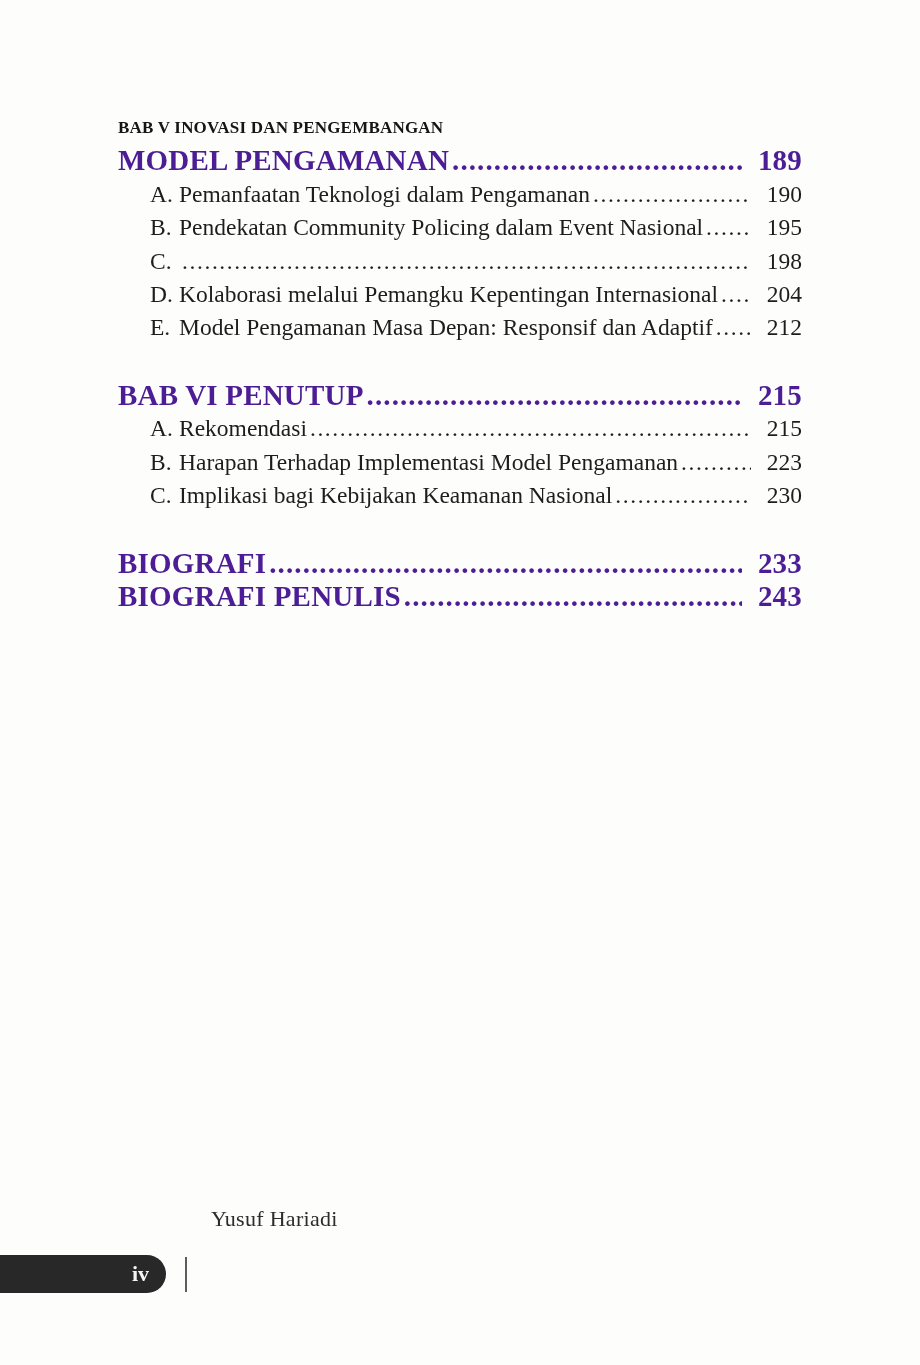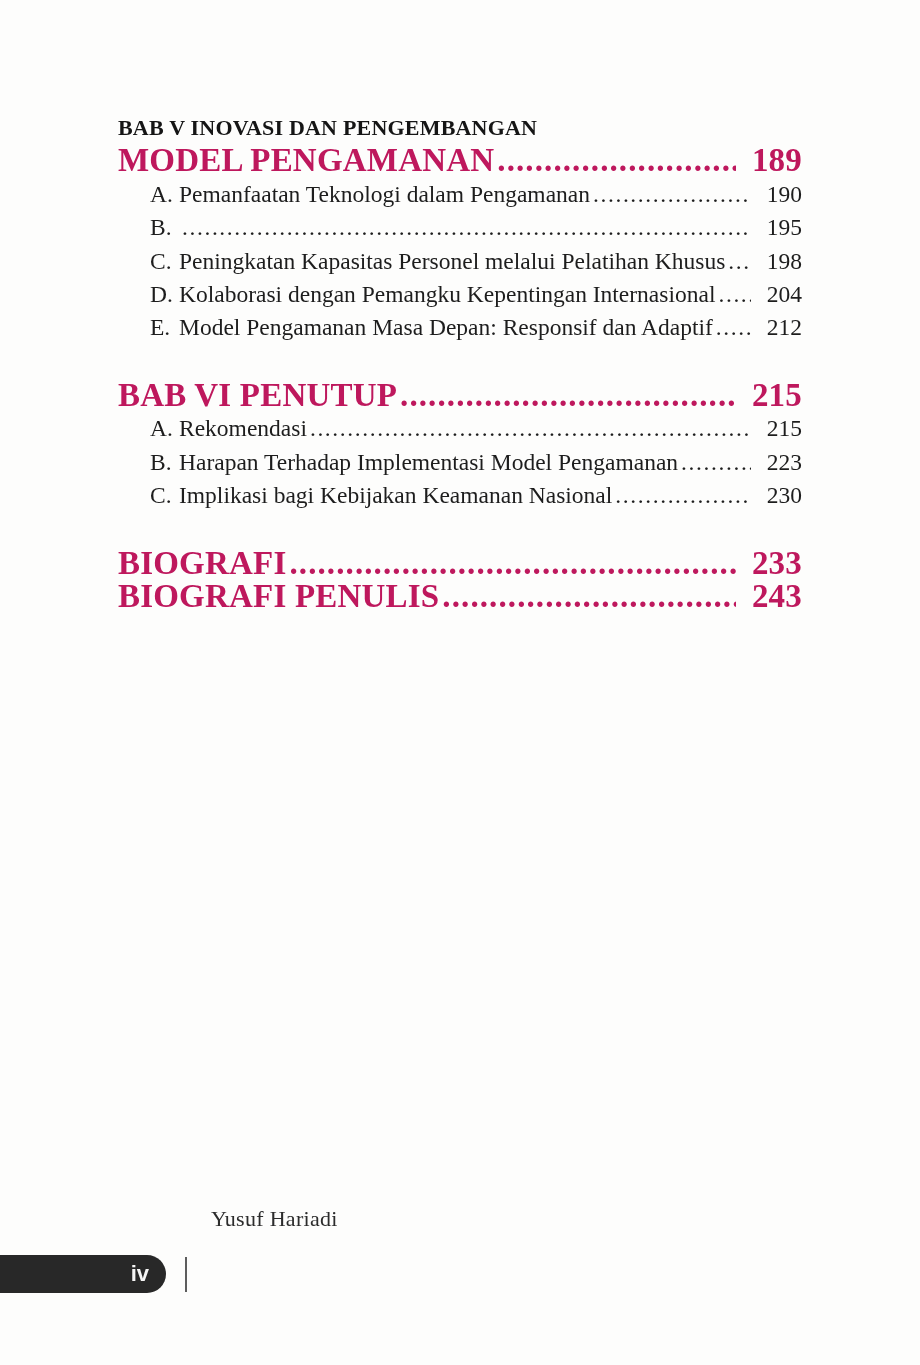--- a/index.html
+++ b/index.html
@@ -21,29 +21,29 @@
   }
   .row {
     display: flex;
     align-items: baseline;
     line-height: 33.4px;
     font-size: 23.5px;
     white-space: nowrap;
   }
   .heading-line {
     font-weight: 700;
-    font-size: 22px;
+    font-size: 17px;
     line-height: 33.4px;
     color: #151515;
     letter-spacing: 0.2px;
   }
   .row.bold {
     font-weight: 700;
-    font-size: 33px;
-    color: #be185d;
+    font-size: 29px;
+    color: #4c1d95;
     letter-spacing: 0.2px;
   }
   .item-row { padding-left: 32px; }
   .letter {
     flex: 0 0 29px;
     white-space: nowrap;
   }
   .entry-label { white-space: nowrap; }
   .leader {
     flex: 1 1 auto;
@@ -74,21 +74,21 @@
     background: #282828;
     border-radius: 0 19px 19px 0;
     display: flex;
     align-items: center;
     justify-content: flex-end;
     padding-right: 17px;
     box-sizing: border-box;
     color: #f5f5f5;
     font-weight: 700;
     font-size: 22px;
-    font-family: Liberation Sans, sans-serif;
+    font-family: Liberation Serif, serif;
   }
   .footer-divider {
     position: absolute;
     left: 185px;
     top: 1257px;
     width: 2px;
     height: 35px;
     background: #5d5d5d;
   }
   .footer-author {
@@ -118,32 +118,32 @@
       </div>
 
       <div class="row item-row">
         <span class="letter">A.</span>
         <span class="entry-label">Pemanfaatan Teknologi dalam Pengamanan</span>
         <span class="leader"></span>
         <span class="pagenum">190</span>
       </div>
       <div class="row item-row">
         <span class="letter">B.</span>
+        <span class="entry-label">Pendekatan Community Policing dalam Event Nasional</span>
         <span class="leader"></span>
         <span class="pagenum">195</span>
       </div>
       <div class="row item-row">
         <span class="letter">C.</span>
-        <span class="entry-label">Peningkatan Kapasitas Personel melalui Pelatihan Khusus</span>
         <span class="leader"></span>
         <span class="pagenum">198</span>
       </div>
       <div class="row item-row">
         <span class="letter">D.</span>
-        <span class="entry-label">Kolaborasi dengan Pemangku Kepentingan Internasional</span>
+        <span class="entry-label">Kolaborasi melalui Pemangku Kepentingan Internasional</span>
         <span class="leader"></span>
         <span class="pagenum">204</span>
       </div>
       <div class="row item-row">
         <span class="letter">E.</span>
         <span class="entry-label">Model Pengamanan Masa Depan: Responsif dan Adaptif</span>
         <span class="leader"></span>
         <span class="pagenum">212</span>
       </div>
     </div>

